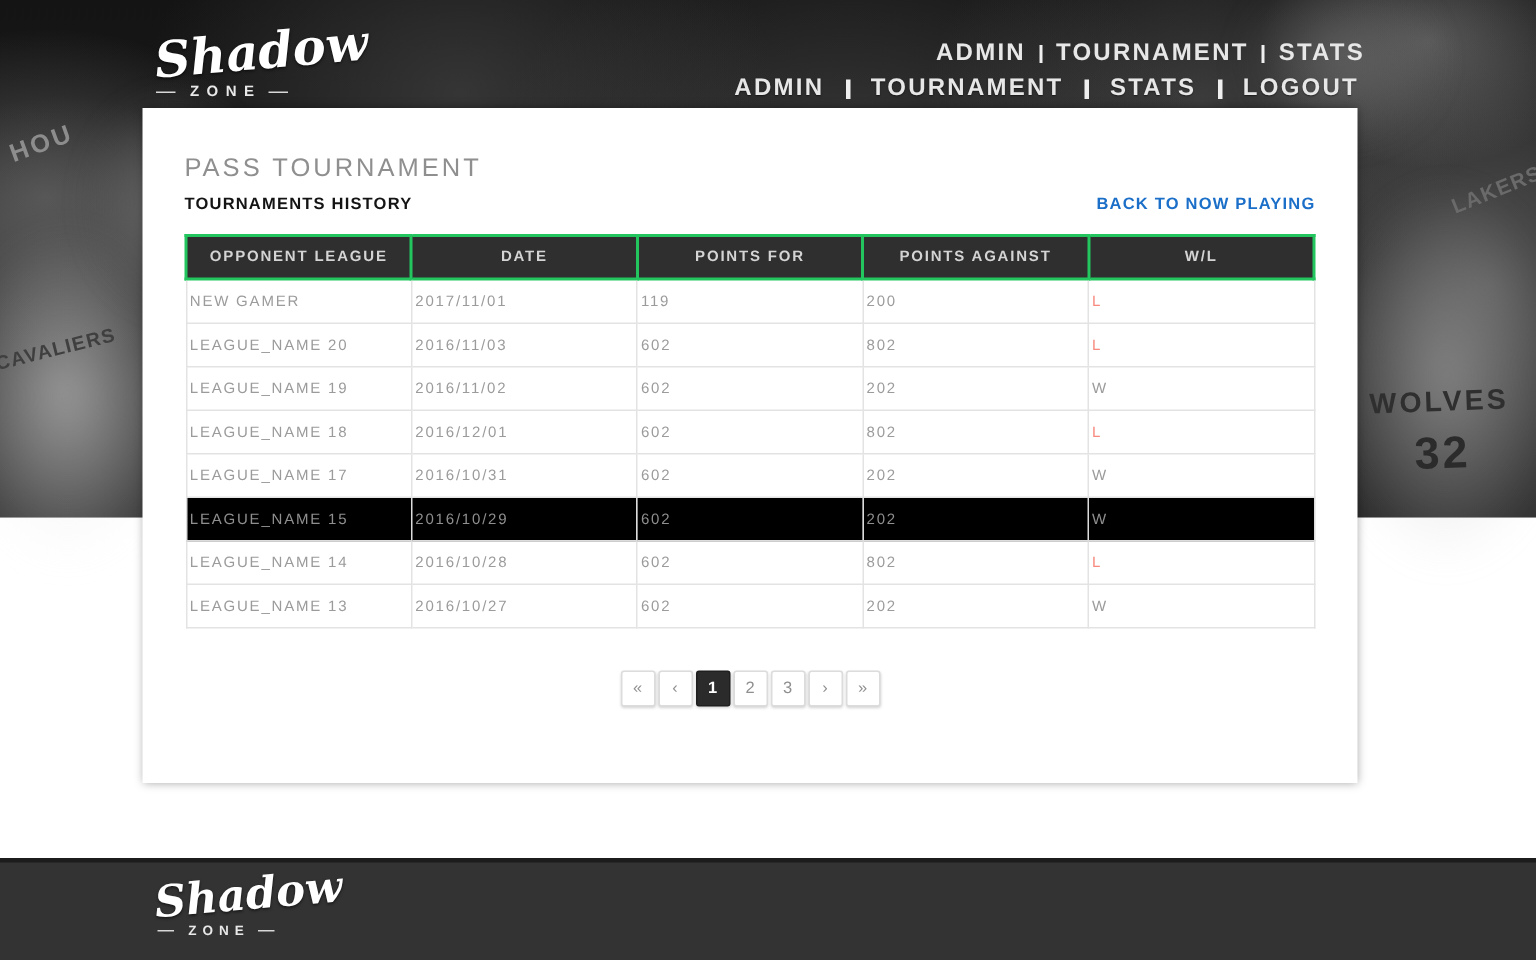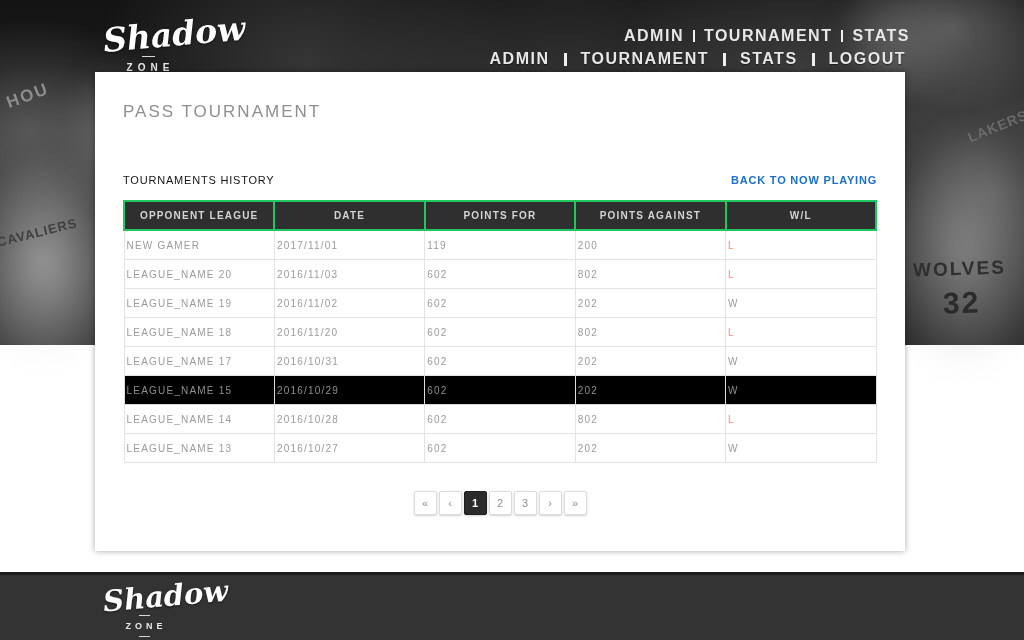--- a/index.html
+++ b/index.html
@@ -34,42 +34,42 @@
   .jt-32 { right:44px; top:286px; font-size:30px; letter-spacing:2px; color:#2b2b2b; transform:rotate(-2deg); }
 
   
   .logo { position:absolute; text-align:center; }
   .logo-header { left:103px; top:20px; width:90px; }
   .logo .script {
     display:block; font-family:"DejaVu Serif", serif; font-style:italic; font-weight:bold;
     color:#ffffff; font-size:33px; line-height:34px; transform:rotate(-5deg);
     text-shadow:0 1px 2px rgba(0,0,0,.6);
   }
-  .logo .zone-row { display:flex; align-items:center; justify-content:center; gap:5px; margin-top:2px;flex-direction:column; }
+  .logo .zone-row { display:flex; align-items:center; justify-content:center; gap:5px; margin-top:2px; }
   .logo .zone { color:#e8e8e8; font-size:10px; font-weight:bold; letter-spacing:5px; text-indent:5px; }
   .logo .dash { width:13px; height:1px; background:#d8d8d8; }
   .logo-footer { left:103px; top:583px; width:82px; }
   .logo-footer .script { font-size:29px; line-height:30px; }
   .logo-footer .zone { font-size:9px; letter-spacing:4px; text-indent:4px; }
   .logo-footer .dash { width:11px; }
 
   
   .top-nav { position:absolute; top:50px; right:118px; display:flex; align-items:center; gap:14px; }
   .nav-link { color:#e7e7e7; font-size:16px; font-weight:bold; letter-spacing:1.5px; text-decoration:none; cursor:pointer; text-shadow:0 1px 1px rgba(0,0,0,.5); }
   .nav-sep { width:3px; height:13px; background:#efefef; }
 
   
   .panel {
     position:absolute; left:95px; top:72px; width:810px; min-height:450px;
     background:#ffffff; padding:30px 28px 10px 28px;
     box-shadow:0 0 6px rgba(0,0,0,.35);
   }
   .page-title { color:#8f8f8f; font-size:17px; font-weight:normal; letter-spacing:2px; margin-bottom:8px; }
   .subheader { display:flex; justify-content:space-between; align-items:baseline; margin-bottom:14px; }
-  .page-subtitle { color:#141414; font-size:11px; font-weight:normal; letter-spacing:0.8px;margin-top:44px; }
+  .page-subtitle { color:#141414; font-size:11px; font-weight:bold; letter-spacing:0.8px; }
   .back-link { color:#1b6fc8; font-size:11px; font-weight:bold; letter-spacing:0.8px; text-decoration:none; cursor:pointer; }
 
   
   table.history { width:100%; border-collapse:collapse; table-layout:fixed; }
   table.history th {
     background:#2f2f2f; color:#d4d4d4; font-size:10px; font-weight:bold; letter-spacing:1.2px;
     padding:8px 2px; border:2px solid #22c55e; text-align:center;
   }
   table.history td {
     color:#9b9b9b; font-size:10px; letter-spacing:1.2px; text-align:left;
@@ -173,21 +173,21 @@
           <tr class="history-row">
             <td>LEAGUE_NAME 19</td>
             <td>2016/11/02</td>
             <td>602</td>
             <td>202</td>
             <td class="val-w">W</td>
           </tr>
 
           <tr class="history-row">
             <td>LEAGUE_NAME 18</td>
-            <td>2016/11/20</td>
+            <td>2016/12/01</td>
             <td>602</td>
             <td>802</td>
             <td class="val-l">L</td>
           </tr>
 
           <tr class="history-row">
             <td>LEAGUE_NAME 17</td>
             <td>2016/10/31</td>
             <td>602</td>
             <td>202</td>

